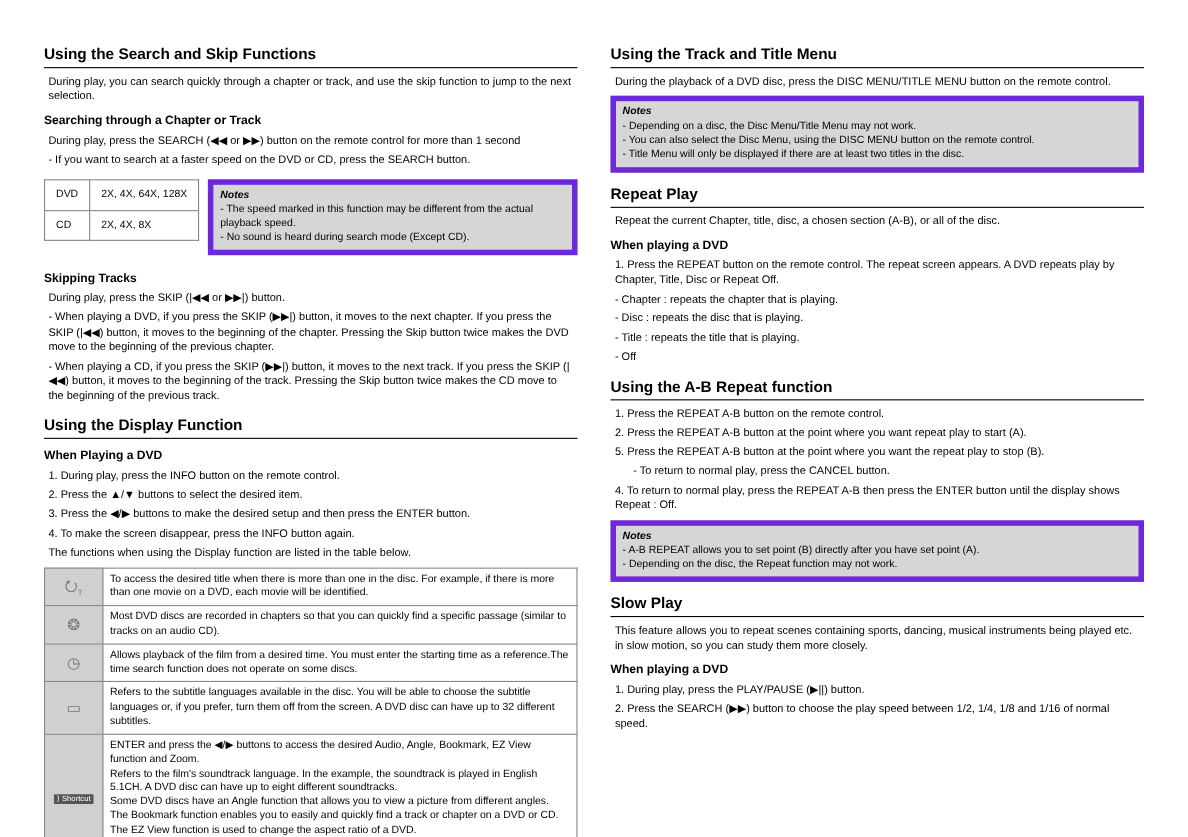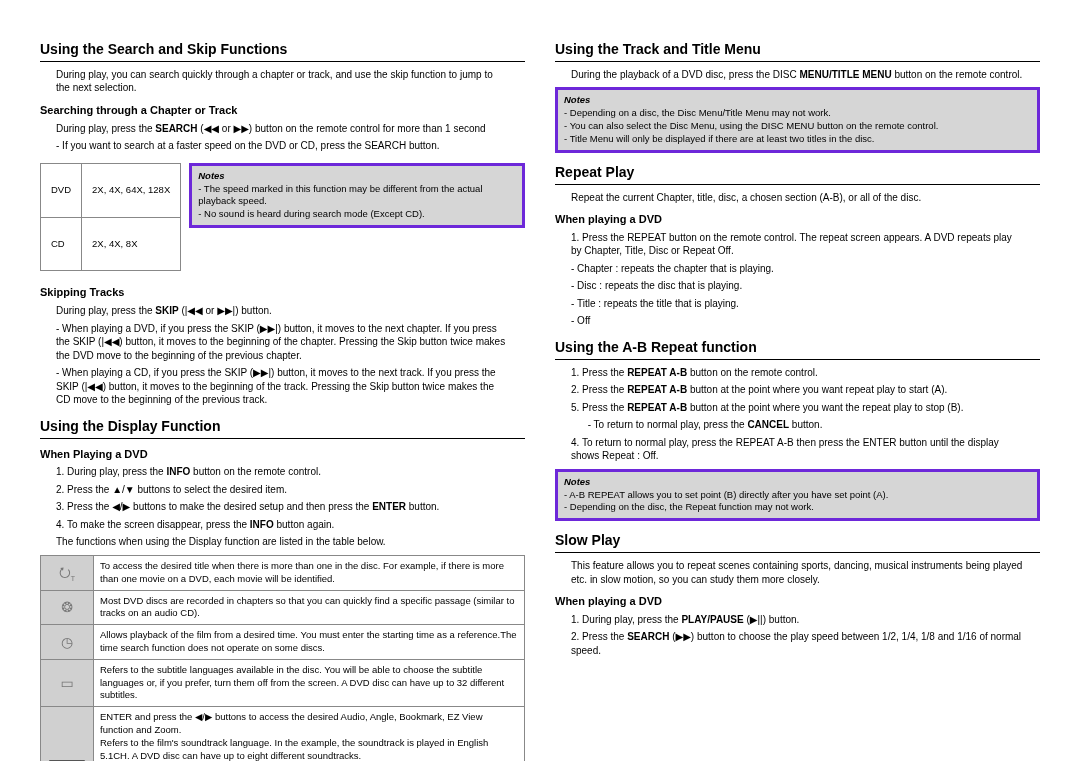--- a/index.html
+++ b/index.html
@@ -25,37 +25,37 @@
     font-weight: bold;
     border-bottom: 1px solid #000;
     padding-bottom: 2px;
     margin: 10px 0 6px 0;
   }
   h3.sub {
     font-size: 11px;
     font-weight: bold;
     margin: 8px 0 4px 0;
   }
-  p { margin: 4px 16px; }
+  p { margin: 4px 4px; }
   .notes {
     background: #d6d6d6;
-    border: 3px solid #6d28d9;
+    border: 5px solid #6d28d9;
     padding: 4px 6px;
     margin: 6px 0;
     font-size: 9.5px;
   }
   .notes .notes-title { font-weight: bold; font-style: italic; }
   table.speed {
     border-collapse: collapse;
     font-size: 9.5px;
     margin: 6px 0;
   }
   table.speed td {
     border: 1px solid #888;
-    padding: 20px 10px;
+    padding: 7px 10px;
   }
   .side-by-side {
     display: flex;
     gap: 8px;
     align-items: flex-start;
   }
   .side-by-side > .notes { flex: 1; }
   table.display {
     border-collapse: collapse;
     width: 100%;
@@ -74,21 +74,21 @@
     color: #777;
     font-size: 14px;
   }
   .shortcut {
     background: #555;
     color: #fff;
     font-size: 7px;
     padding: 1px 3px;
     border-radius: 1px;
   }
-  .b { font-weight: bold; }
+  .b { font-weight: normal; }
 </style>
 </head>
 <body>
 
 <div class="page">
 
   <div class="col">
     <h2 class="section">Using the Search and Skip Functions</h2>
     <p>During play, you can search quickly through a chapter or track, and use the skip function to jump to the next selection.</p>
 

